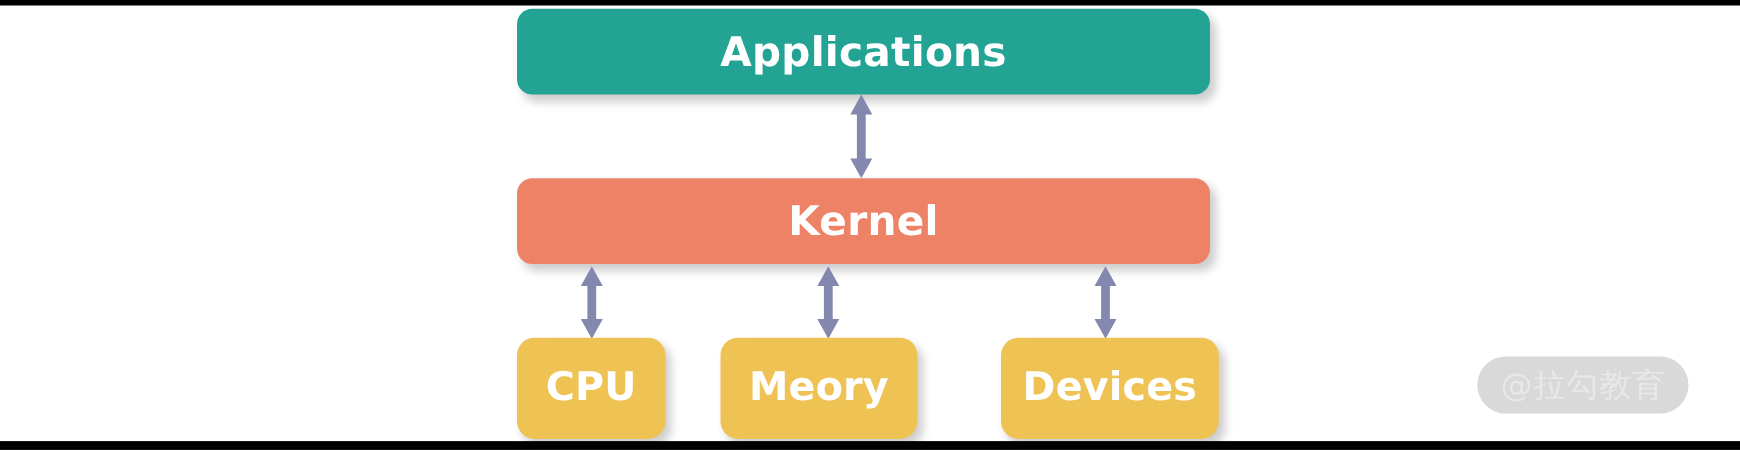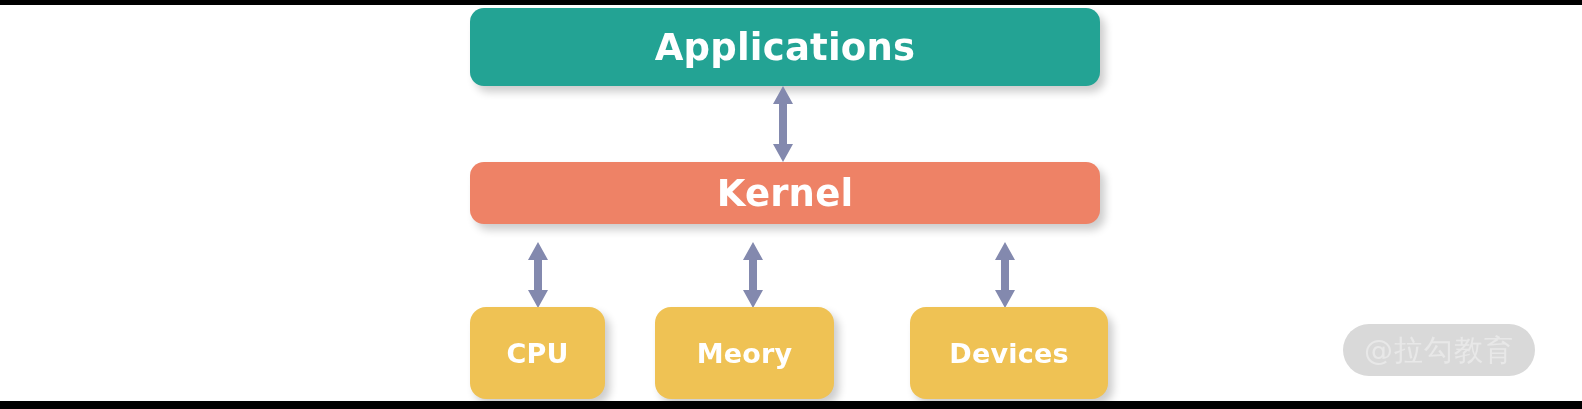--- a/index.html
+++ b/index.html
@@ -47,30 +47,30 @@
   
   #node-applications {
     left: 470px; top: 8px;
     width: 630px; height: 78px;
     background: #23a394;
     font-size: 37px;
   }
   
   #node-kernel {
     left: 470px; top: 162px;
-    width: 630px; height: 62px;
+    width: 630px; height: 78px;
     background: #ee8266;
     font-size: 37px;
   }
   
   .node-resource {
     top: 307px;
     height: 92px;
     background: #efc254;
-    font-size: 27px;
+    font-size: 36px;
     border-radius: 16px;
   }
   #node-cpu     { left: 470px;  width: 135px; }
   #node-meory   { left: 655px;  width: 179px; }
   #node-devices { left: 910px;  width: 198px; }
 
   
   .arrow {
     position: absolute;
     overflow: visible;

